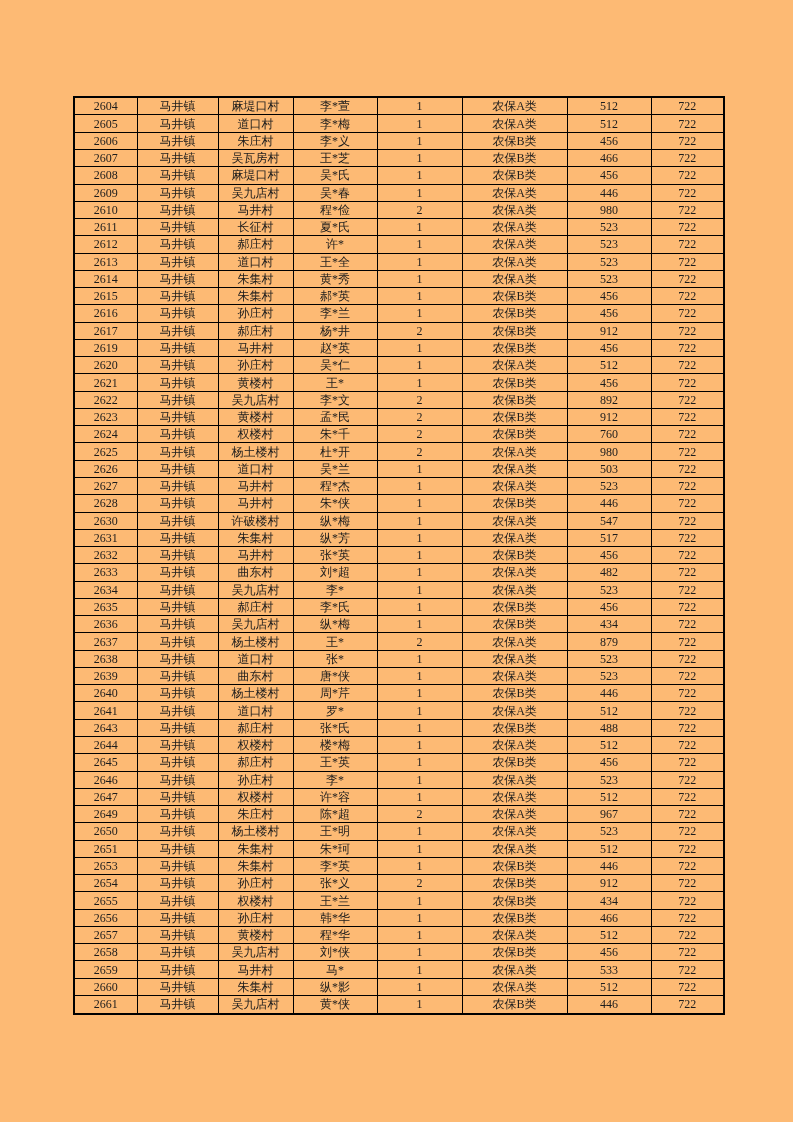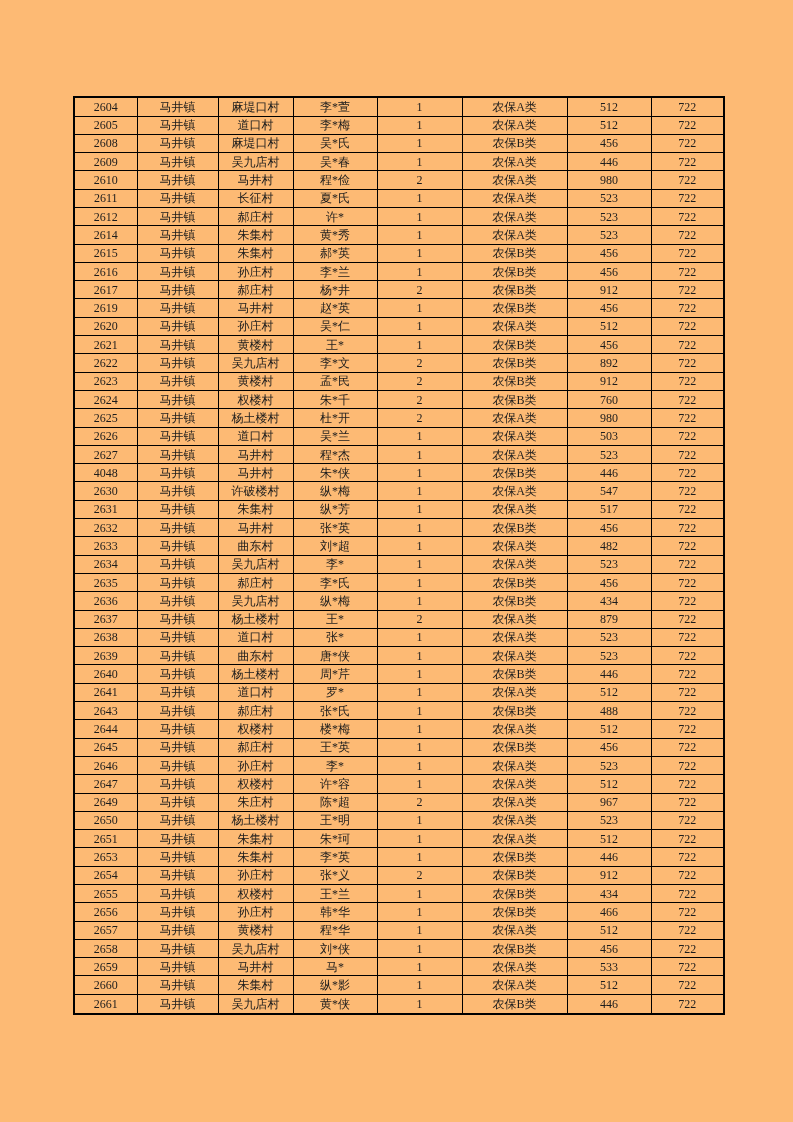--- a/index.html
+++ b/index.html
@@ -75,20 +75,40 @@
           <td>2605</td>
           <td>马井镇</td>
           <td>道口村</td>
           <td>李*梅</td>
           <td>1</td>
           <td>农保A类</td>
           <td>512</td>
           <td>722</td>
         </tr>
         <tr>
+          <td>2606</td>
+          <td>马井镇</td>
+          <td>朱庄村</td>
+          <td>李*义</td>
+          <td>1</td>
+          <td>农保B类</td>
+          <td>456</td>
+          <td>722</td>
+        </tr>
+        <tr>
+          <td>2607</td>
+          <td>马井镇</td>
+          <td>吴瓦房村</td>
+          <td>王*芝</td>
+          <td>1</td>
+          <td>农保B类</td>
+          <td>466</td>
+          <td>722</td>
+        </tr>
+        <tr>
           <td>2608</td>
           <td>马井镇</td>
           <td>麻堤口村</td>
           <td>吴*氏</td>
           <td>1</td>
           <td>农保B类</td>
           <td>456</td>
           <td>722</td>
         </tr>
         <tr>
@@ -125,20 +145,30 @@
           <td>2612</td>
           <td>马井镇</td>
           <td>郝庄村</td>
           <td>许*</td>
           <td>1</td>
           <td>农保A类</td>
           <td>523</td>
           <td>722</td>
         </tr>
         <tr>
+          <td>2613</td>
+          <td>马井镇</td>
+          <td>道口村</td>
+          <td>王*全</td>
+          <td>1</td>
+          <td>农保A类</td>
+          <td>523</td>
+          <td>722</td>
+        </tr>
+        <tr>
           <td>2614</td>
           <td>马井镇</td>
           <td>朱集村</td>
           <td>黄*秀</td>
           <td>1</td>
           <td>农保A类</td>
           <td>523</td>
           <td>722</td>
         </tr>
         <tr>
@@ -255,21 +285,21 @@
           <td>2627</td>
           <td>马井镇</td>
           <td>马井村</td>
           <td>程*杰</td>
           <td>1</td>
           <td>农保A类</td>
           <td>523</td>
           <td>722</td>
         </tr>
         <tr>
-          <td>4048</td>
+          <td>2628</td>
           <td>马井镇</td>
           <td>马井村</td>
           <td>朱*侠</td>
           <td>1</td>
           <td>农保B类</td>
           <td>446</td>
           <td>722</td>
         </tr>
         <tr>
           <td>2630</td>

